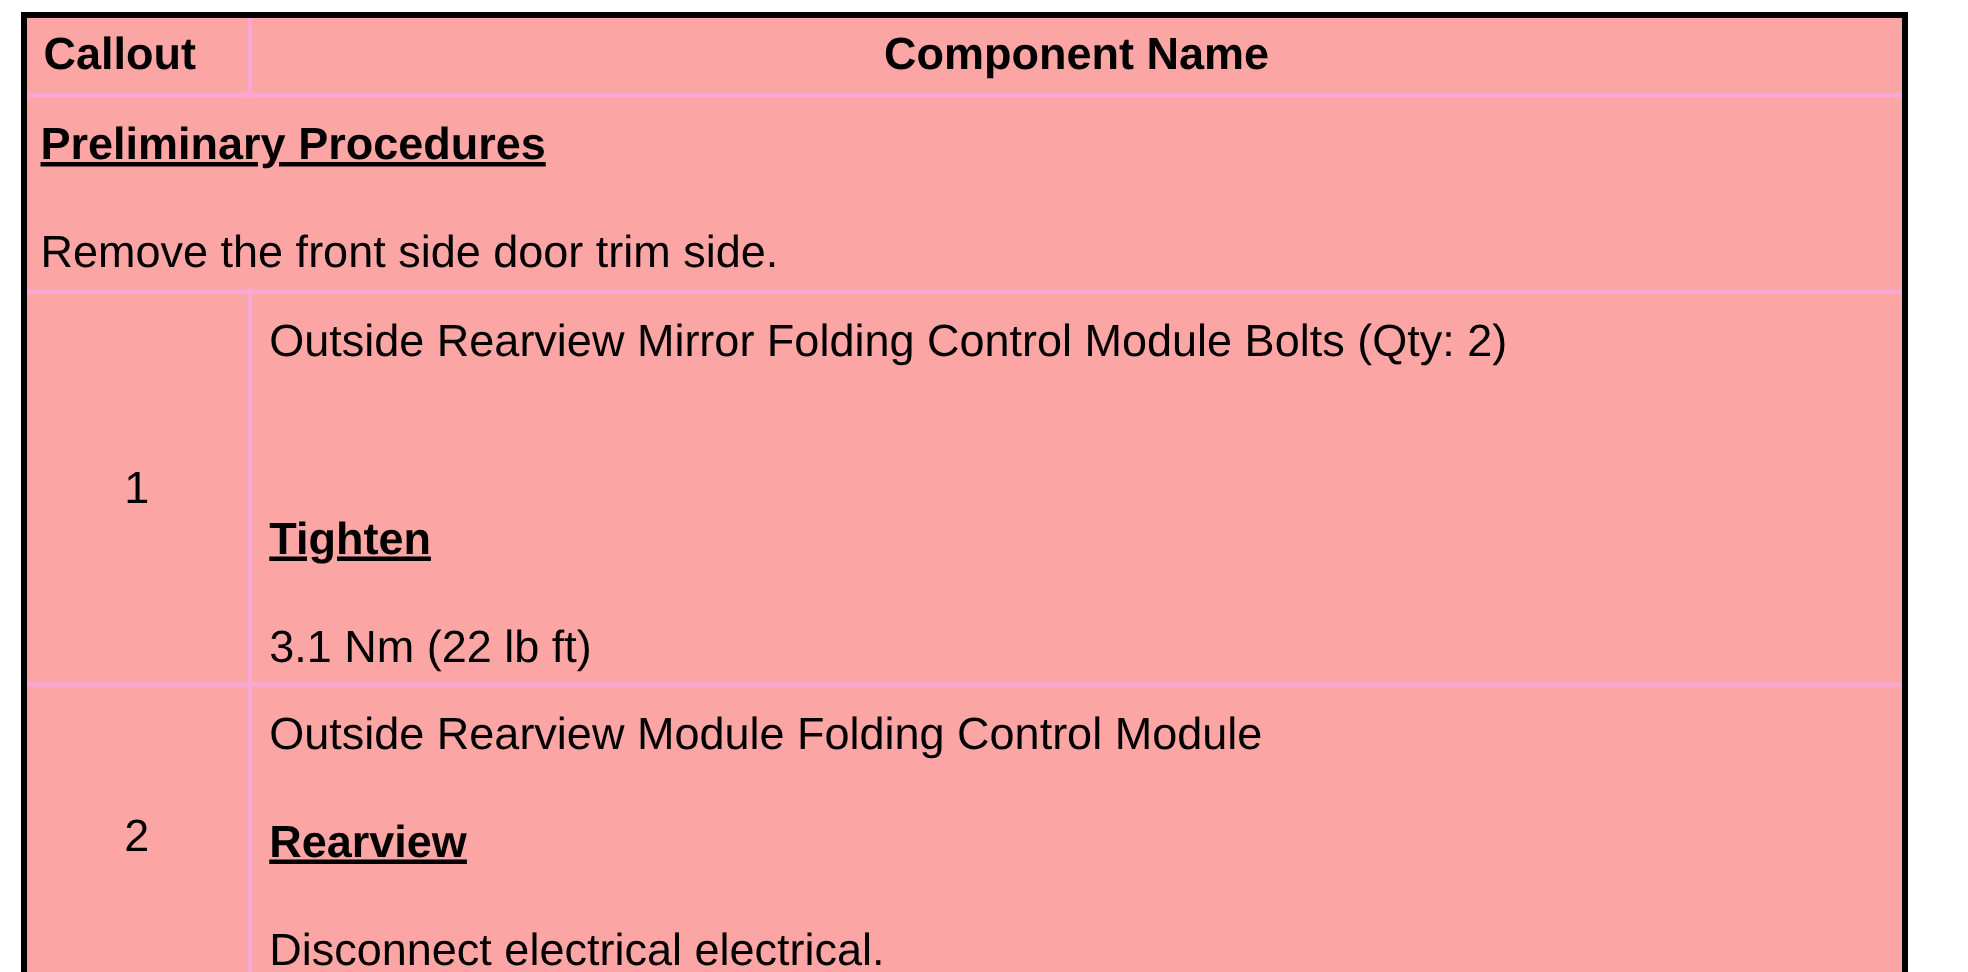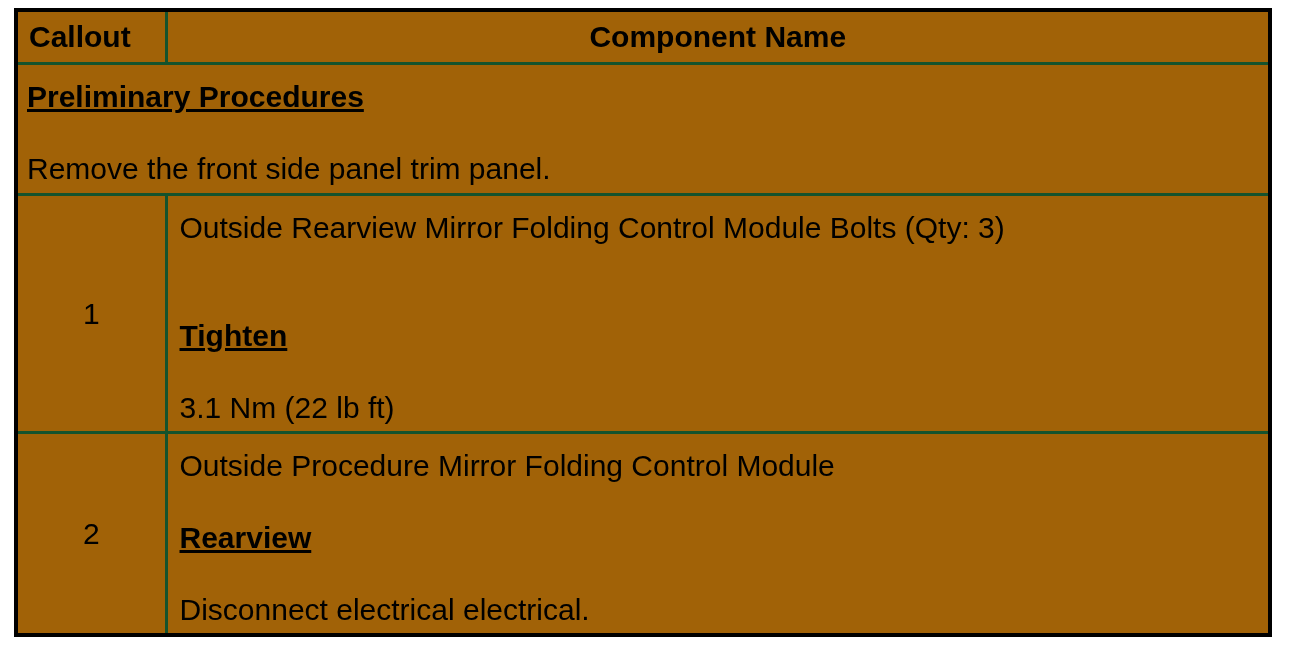--- a/index.html
+++ b/index.html
@@ -24,24 +24,24 @@
     border: 4px solid #000000;
     font-family: "Liberation Sans", "DejaVu Sans", sans-serif;
     font-size: 30px;
     line-height: 36px;
     color: #000000;
     background: #ffffff;
   }
   .callout-table col.col-callout { width: 150px; }
   .callout-table th,
   .callout-table td {
-    border: 3px solid #14532d;
+    border: 3px solid #f9a8d4;
     padding: 0;
     vertical-align: top;
-    background: #a16207;
+    background: #fca5a5;
   }
   .callout-table th {
     font-weight: bold;
     vertical-align: middle;
   }
   th.th-callout {
     text-align: left;
     padding: 7px 0 7px 11px;
   }
   th.th-component {
@@ -56,55 +56,55 @@
     vertical-align: middle;
   }
   td.component-cell {
     padding: 14px 10px 5px 12px;
   }
   .callout-table p {
     margin: 0;
   }
   p.bold { font-weight: bold; text-decoration: underline; }
   p.sp1 { margin-top: 36px; }  
-  p.sp2 { margin-top: 72px; }  
+  p.sp2 { margin-top: 96px; }  
 </style>
 </head>
 <body>
 
 <div class="page">
   <table class="callout-table">
     <colgroup>
       <col class="col-callout">
       <col class="col-component">
     </colgroup>
     <thead>
       <tr>
         <th class="th-callout">Callout</th>
         <th class="th-component">Component Name</th>
       </tr>
     </thead>
     <tbody>
       <tr>
         <td class="prelim-cell" colspan="2">
           <p class="bold">Preliminary Procedures</p>
-          <p class="sp1">Remove the front side panel trim panel.</p>
+          <p class="sp1">Remove the front side door trim side.</p>
         </td>
       </tr>
       <tr>
         <td class="callout-cell">1</td>
         <td class="component-cell">
-          <p>Outside Rearview Mirror Folding Control Module Bolts (Qty: 3)</p>
+          <p>Outside Rearview Mirror Folding Control Module Bolts (Qty: 2)</p>
           <p class="bold sp2">Tighten</p>
           <p class="sp1">3.1 Nm (22 lb ft)</p>
         </td>
       </tr>
       <tr>
         <td class="callout-cell">2</td>
         <td class="component-cell">
-          <p>Outside Procedure Mirror Folding Control Module</p>
+          <p>Outside Rearview Module Folding Control Module</p>
           <p class="bold sp1">Rearview</p>
           <p class="sp1">Disconnect electrical electrical.</p>
         </td>
       </tr>
     </tbody>
   </table>
 </div>
 
 </body></html>

